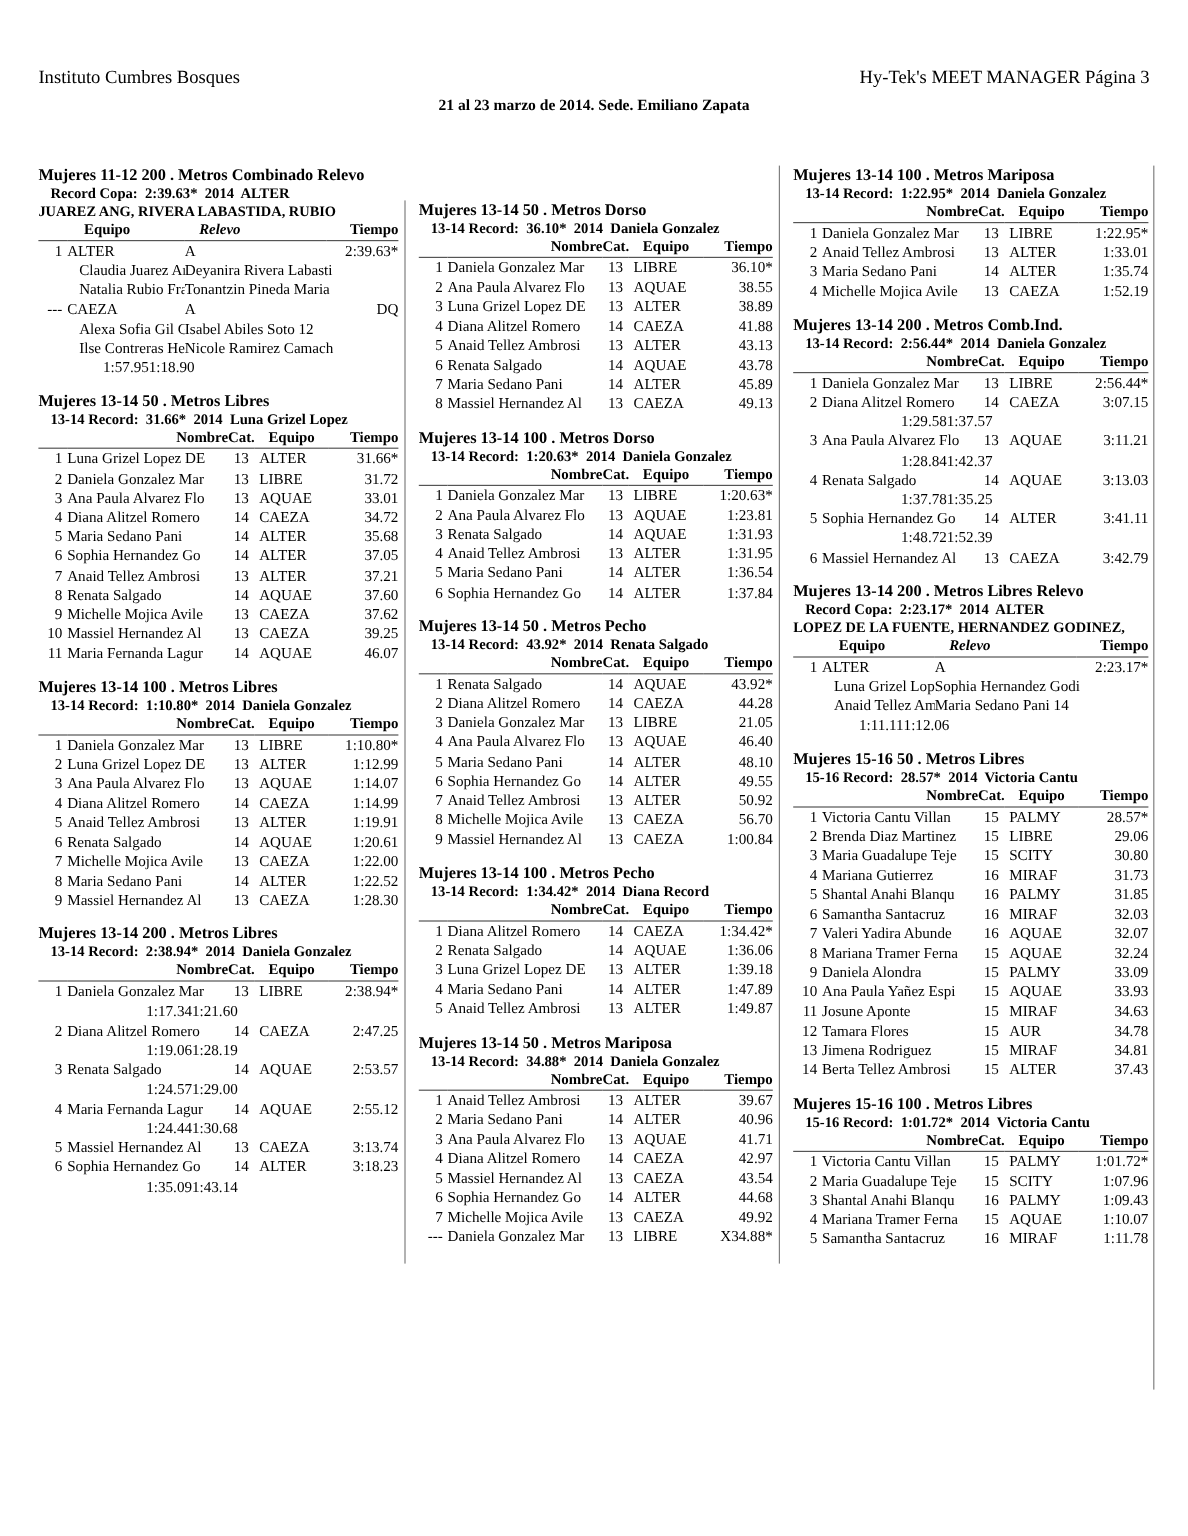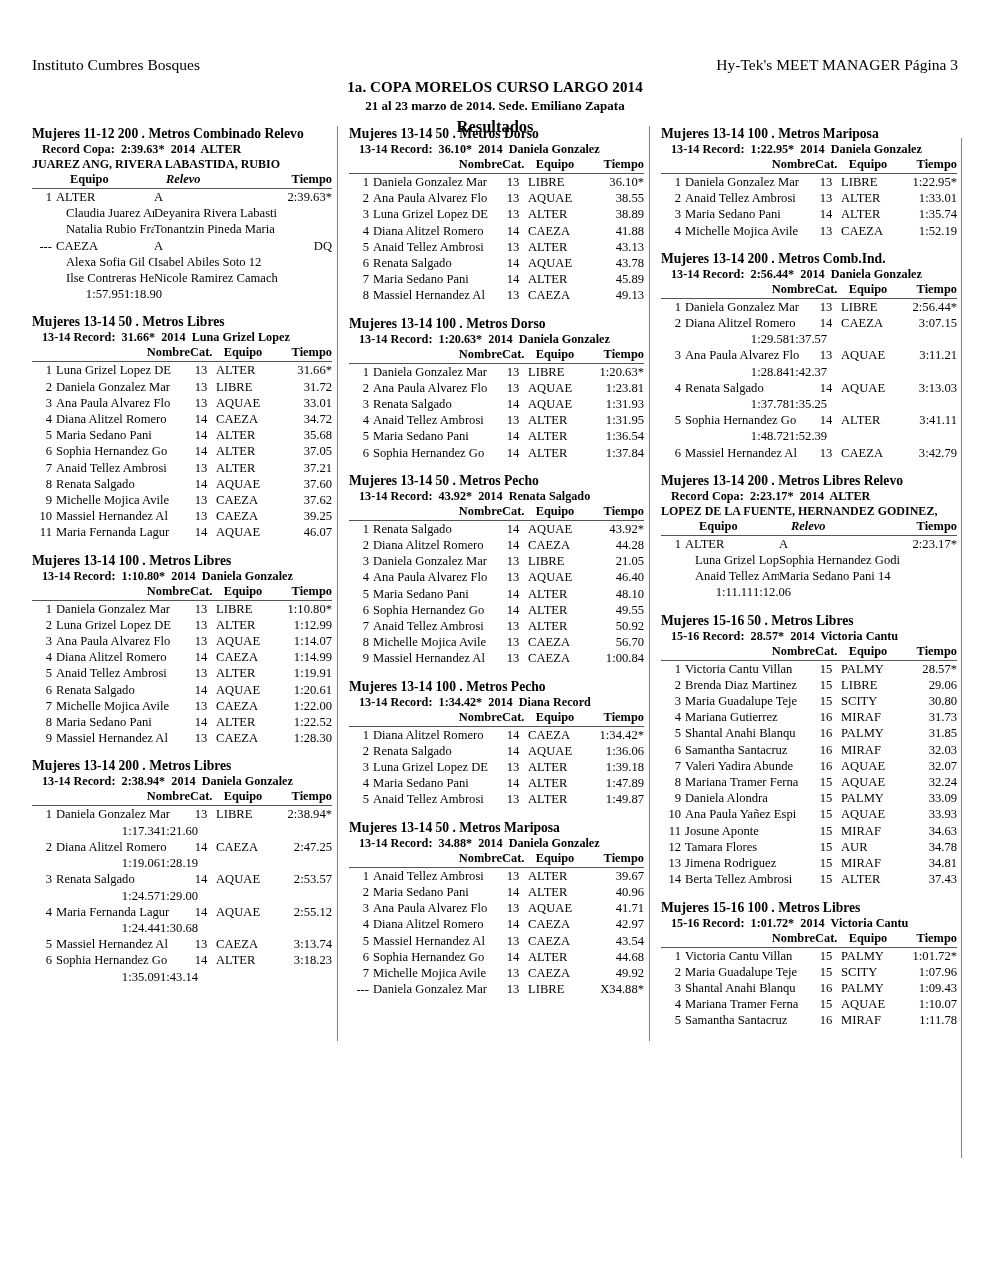--- a/index.html
+++ b/index.html
@@ -21,27 +21,27 @@
   }
   .titleblock{
     position:absolute;left:0;top:78px;width:990px;text-align:center;
   }
   .t1{font-size:15px;font-weight:bold;letter-spacing:.1px;line-height:18px;}
   .t2{font-size:13px;font-weight:bold;line-height:18px;margin-top:1px;}
   .t3{font-size:16.5px;font-weight:bold;line-height:20px;margin-top:2px;}
 
   
   .cols{
-    position:absolute;left:32px;top:126px;
+    position:absolute;left:32px;top:138px;
     width:930px;
     display:flex;
   }
   .col{width:305px;box-sizing:border-box;padding-right:5px;}
   .col + .col{ padding-left:11px; border-left:1px solid #808080;}
-  .col.c2{width:312px;}
+  .col.c2{width:312px;margin-top:29px;}
   .col.c3{width:313px;}
 
   
   .event{margin-bottom:12px;}
   .ev-title{font-size:13.6px;font-weight:bold;line-height:16px;white-space:nowrap;}
   .ev-rec{font-size:12.2px;font-weight:bold;line-height:15px;padding-left:10px;white-space:nowrap;}
   .ev-relayrec{font-size:12px;font-weight:bold;line-height:15px;white-space:nowrap;overflow:hidden;}
 
   table.ev{border-collapse:collapse;width:100%;table-layout:fixed;font-size:12.6px;}
   table.ev th{
@@ -85,23 +85,21 @@
 <body>
 
 <div class="page">
 
   <div class="hdr">
     <span>Instituto Cumbres Bosques</span>
     <span>Hy-Tek's MEET MANAGER  Página 3</span>
   </div>
 
   <div class="titleblock">
-    <div class="t1">1a. COPA MORELOS CURSO LARGO 2014</div>
     <div class="t2">21 al 23 marzo de 2014. Sede. Emiliano Zapata</div>
-    <div class="t3">Resultados</div>
   </div>
 
   <div class="cols" id="cols">
       <div class="col c1">
         <div class="event">
           <div class="ev-title">Mujeres 11-12 200 . Metros Combinado Relevo</div>
           <div class="ev-rec"><span>Record Copa:</span>&nbsp; <span>2:39.63*</span>&nbsp; <span>2014</span>&nbsp; <span>ALTER</span></div>
           <div class="ev-relayrec">JUAREZ ANG, RIVERA LABASTIDA, RUBIO</div>
           <table class="ev">
             <colgroup>

